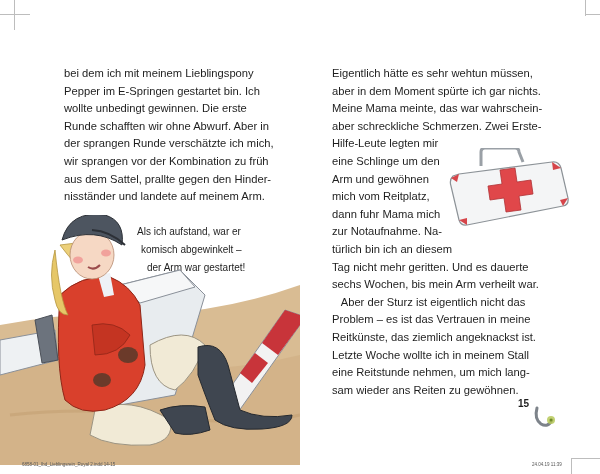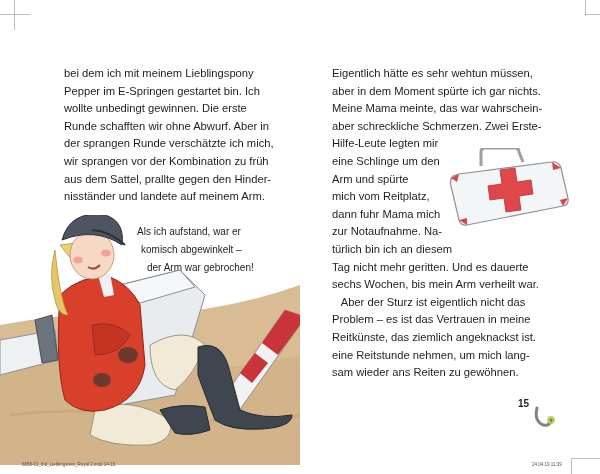--- a/index.html
+++ b/index.html
@@ -52,21 +52,21 @@
       <span class="line">Pepper im E-Springen gestartet bin. Ich</span>
       <span class="line">wollte unbedingt gewinnen. Die erste</span>
       <span class="line">Runde schafften wir ohne Abwurf. Aber in</span>
       <span class="line">der sprangen Runde verschätzte ich mich,</span>
       <span class="line">wir sprangen vor der Kombination zu früh</span>
       <span class="line">aus dem Sattel, prallte gegen den Hinder-</span>
       <span class="line">nisständer und landete auf meinem Arm.</span>
     </div>
     <div class="left-indent-text" style="left:137px;top:223px">Als ich aufstand, war er</div>
     <div class="left-indent-text" style="left:141px;top:241px">komisch abgewinkelt –</div>
-    <div class="left-indent-text" style="left:147px;top:259px">der Arm war gebrochen!</div>
+    <div class="left-indent-text" style="left:147px;top:259px">der Arm war gestartet!</div>
 
     <svg class="illustration" style="left:0;top:215px" width="300" height="250" viewBox="0 0 300 250">
 
       <path d="M0,110 Q80,95 150,100 Q230,95 300,70 L300,250 L0,250 Z" fill="#d9bc93"></path>
       <path d="M0,150 Q60,140 140,150 Q220,160 300,140 L300,250 L0,250 Z" fill="#cfae82" opacity="0.6"></path>
       <path d="M10,200 Q100,190 200,205 Q260,210 300,200" stroke="#c29e70" stroke-width="3" fill="none" opacity="0.5"></path>
 
       <path d="M0,125 L55,115 L58,145 L0,160 Z" fill="#eef1f3" stroke="#8a9099" stroke-width="1"></path>
       <path d="M35,105 L52,100 L58,145 L42,148 Z" fill="#6c737d" stroke="#4b5058" stroke-width="1"></path>
 
@@ -110,30 +110,31 @@
     <div class="crop" style="right:14px;top:0;width:1px;height:16px"></div>
     <div class="crop" style="right:0;top:14px;width:14px;height:1px"></div>
 
     <div class="text-block right-text">
       <span class="line">Eigentlich hätte es sehr wehtun müssen,</span>
       <span class="line">aber in dem Moment spürte ich gar nichts.</span>
       <span class="line">Meine Mama meinte, das war wahrschein-</span>
       <span class="line">aber schreckliche Schmerzen. Zwei Erste-</span>
       <span class="line">Hilfe-Leute legten mir</span>
       <span class="line">eine Schlinge um den</span>
-      <span class="line">Arm und spürte</span>
+      <span class="line">Arm und gewöhnen</span>
       <span class="line">mich vom Reitplatz,</span>
       <span class="line">dann fuhr Mama mich</span>
       <span class="line">zur Notaufnahme. Na-</span>
       <span class="line">türlich bin ich an diesem</span>
       <span class="line">Tag nicht mehr geritten. Und es dauerte</span>
       <span class="line">sechs Wochen, bis mein Arm verheilt war.</span>
       <span class="line" style="white-space:pre">   Aber der Sturz ist eigentlich nicht das</span>
       <span class="line">Problem – es ist das Vertrauen in meine</span>
       <span class="line">Reitkünste, das ziemlich angeknackst ist.</span>
+      <span class="line">Letzte Woche wollte ich in meinem Stall</span>
       <span class="line">eine Reitstunde nehmen, um mich lang-</span>
       <span class="line">sam wieder ans Reiten zu gewöhnen.</span>
     </div>
 
     <svg class="illustration" style="left:145px;top:148px" width="130" height="80" viewBox="0 0 130 80">
       <path d="M36,18 L36,4 Q36,0 40,0 L70,0 Q74,0 74,4 L78,14" fill="none" stroke="#9aa0a6" stroke-width="3"></path>
       <path d="M8,28 Q4,32 6,38 L14,72 Q16,78 22,77 L118,58 Q124,57 123,50 L116,20 Q114,13 107,14 L14,26 Z" fill="#f4f5f6" stroke="#8c9297" stroke-width="1.2"></path>
       <path d="M6,30 L14,26 L12,34 Z" fill="#d6454a"></path>
       <path d="M107,14 L116,20 L108,22 Z" fill="#d6454a"></path>
       <path d="M22,77 L14,72 L22,70 Z" fill="#d6454a"></path>

